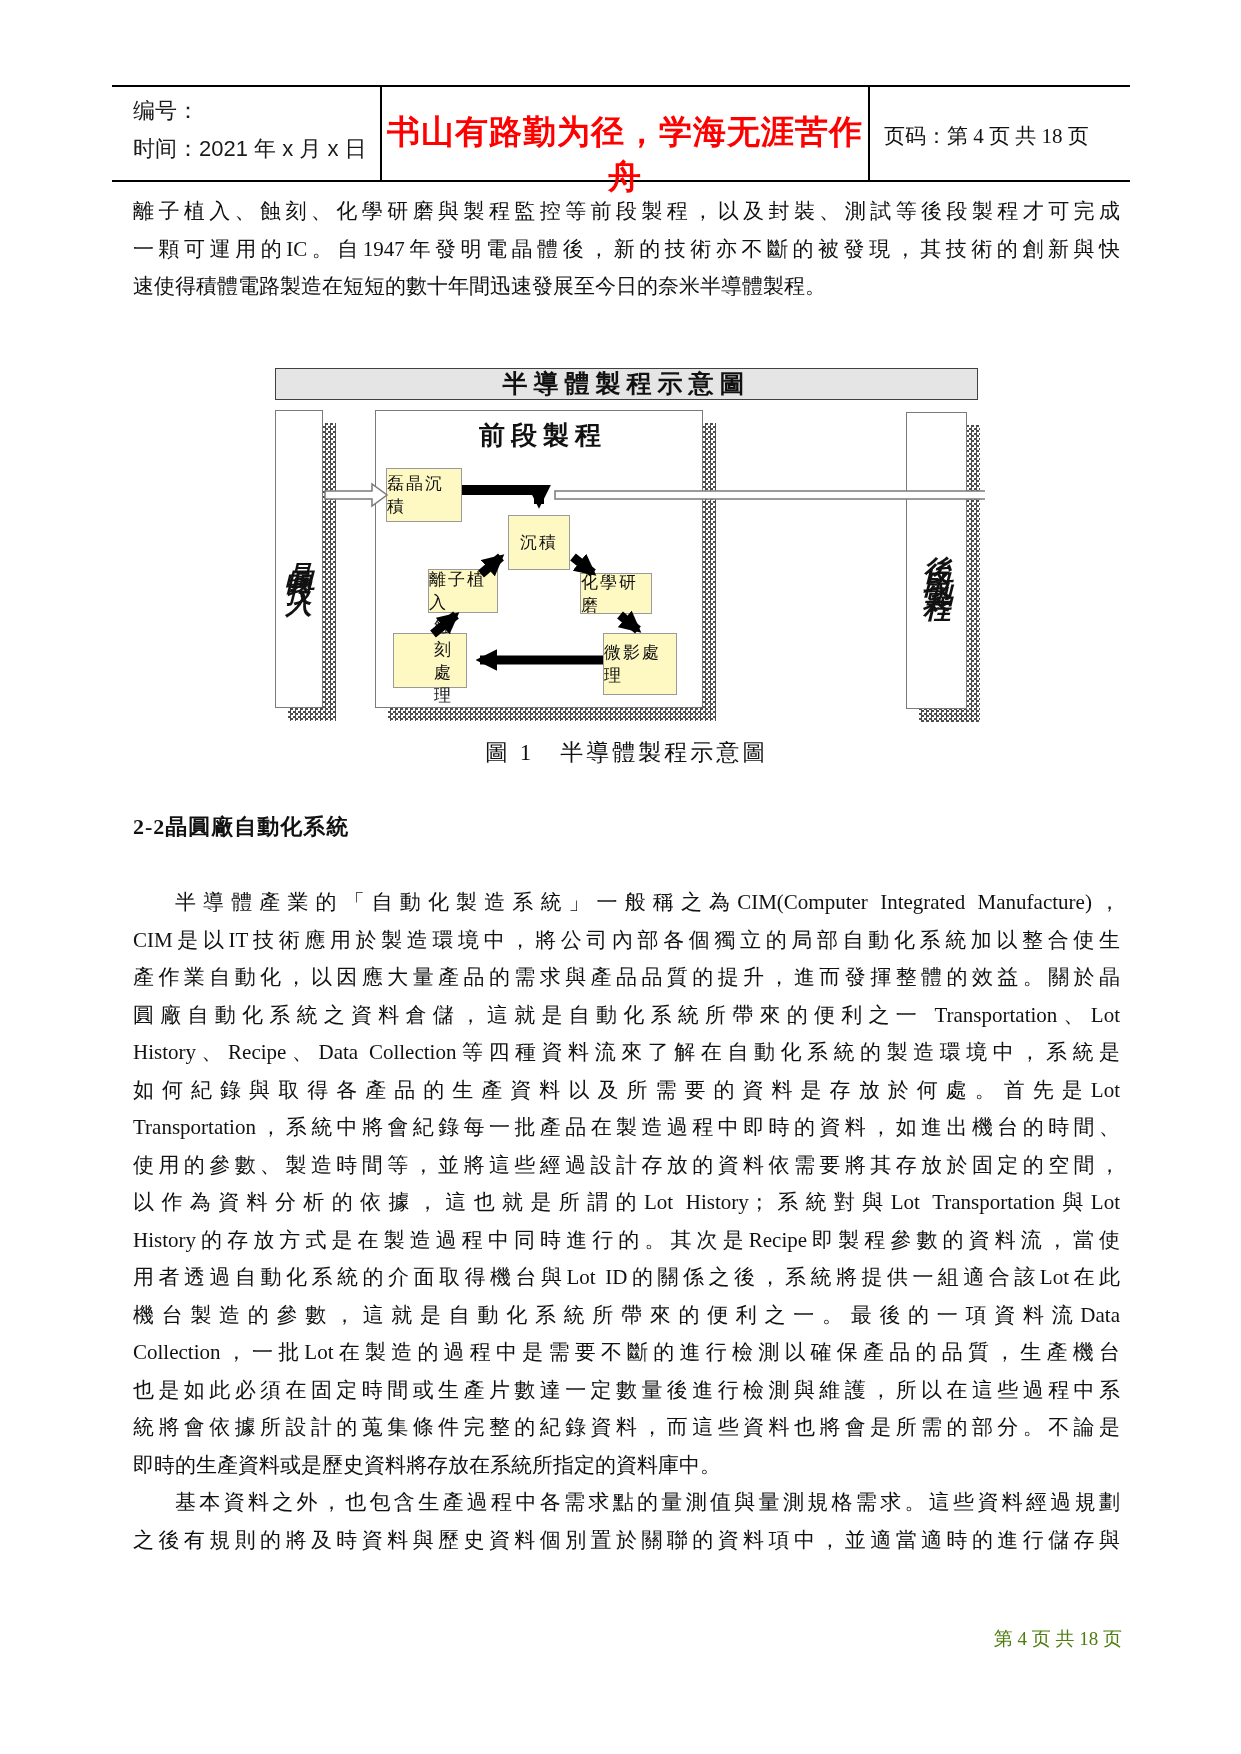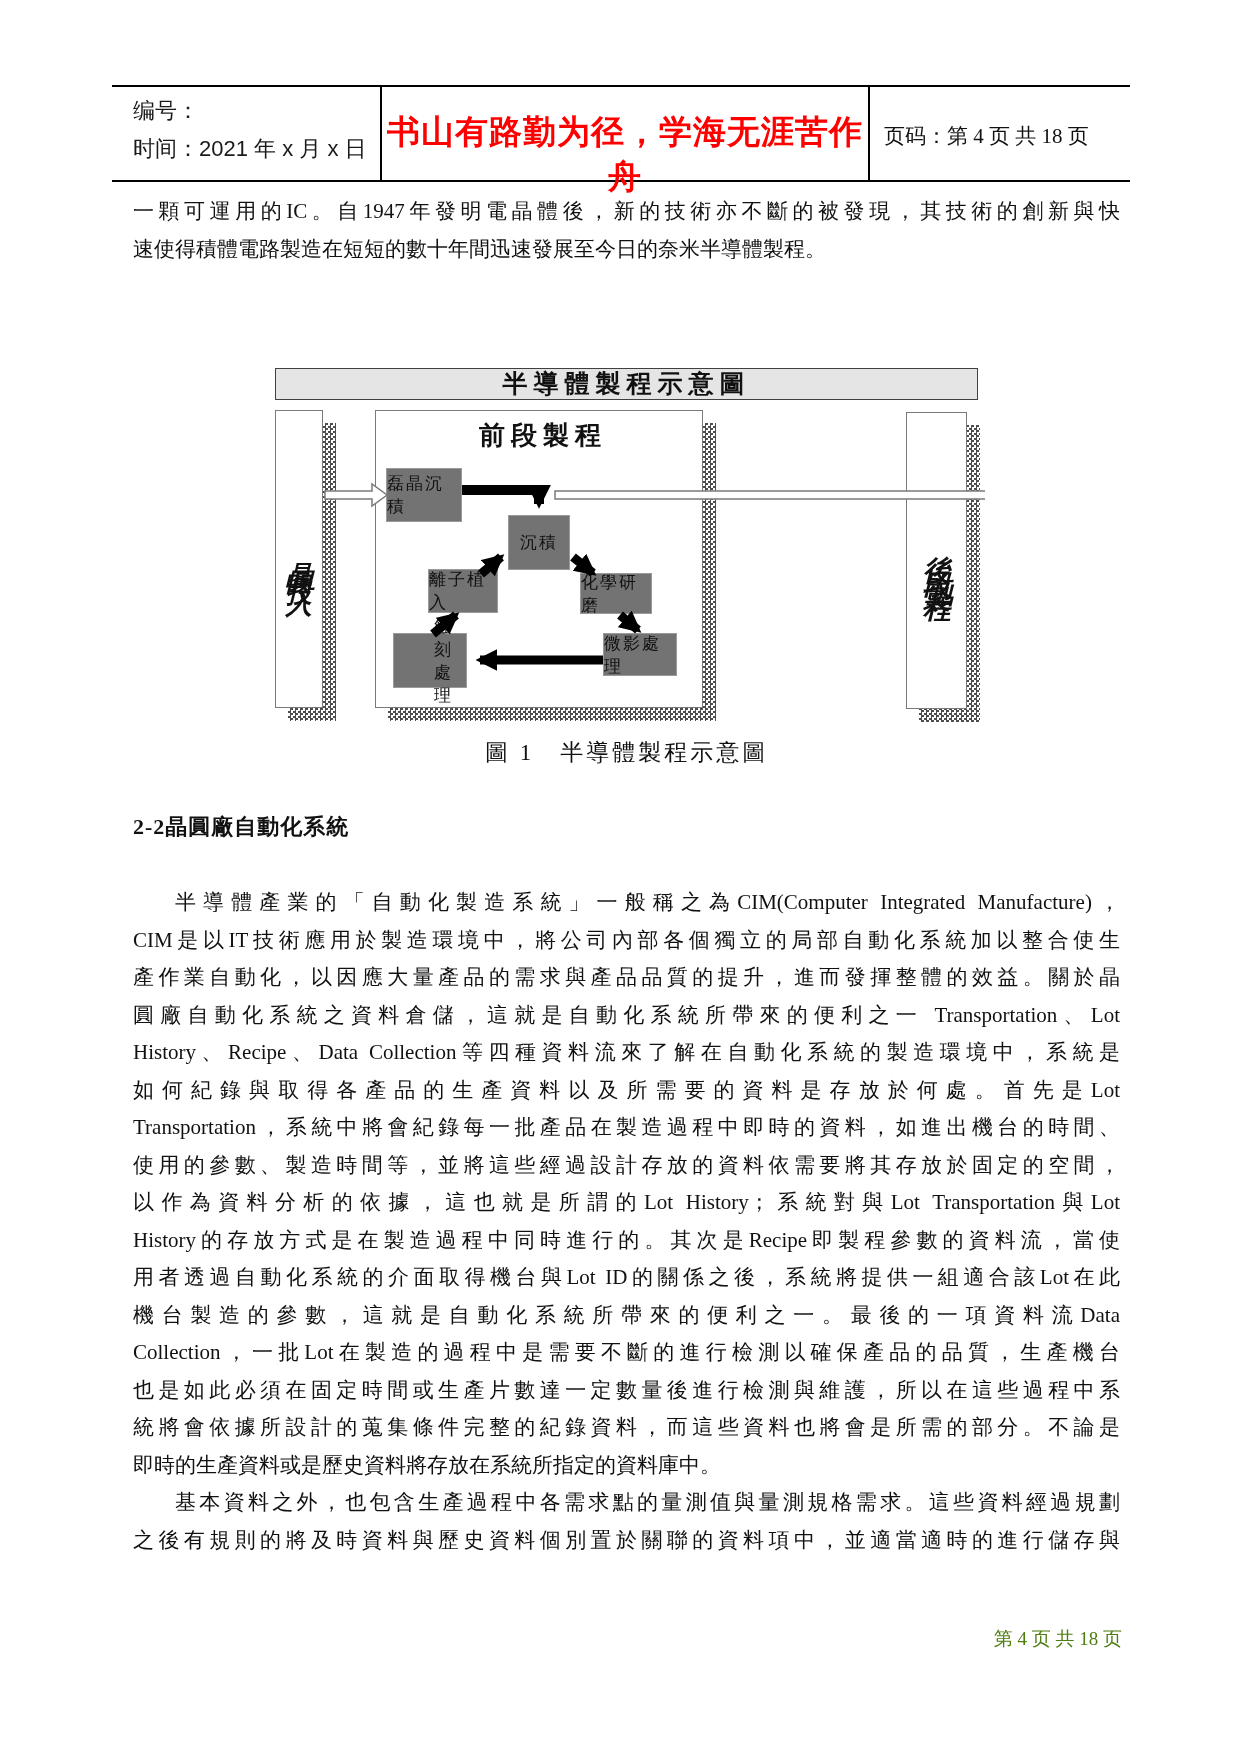--- a/index.html
+++ b/index.html
@@ -78,30 +78,30 @@
     font-weight: bold; font-style: italic;
   }
   #box-left .vlabel  { font-size: 26px; letter-spacing: 9px; }
   #box-right .vlabel { font-size: 28px; letter-spacing: 14px; }
   .front-label {
     position: absolute; left: 100px; top: 50px; width: 328px;
     text-align: center; font-size: 26px; font-weight: bold;
     letter-spacing: 6px; z-index: 3; padding-left: 8px;
   }
   .node {
-    position: absolute; background: #737373; border: 1px solid #9a9a9a;
+    position: absolute; background: #fef9c3; border: 1px solid #9a9a9a;
     display: flex; align-items: center; justify-content: center;
     font-size: 17px; letter-spacing: 2px; z-index: 4;
   }
   #n-epi   { left: 111px; top: 100px; width: 76px; height: 54px; }
   #n-dep   { left: 233px; top: 147px; width: 62px; height: 55px; }
   #n-ion   { left: 153px; top: 201px; width: 70px; height: 44px; }
   #n-cmp   { left: 305px; top: 205px; width: 72px; height: 41px; }
   #n-etch  { left: 118px; top: 265px; width: 74px; height: 55px; padding-left: 40px; }
-  #n-litho { left: 328px; top: 265px; width: 74px; height: 43px; }
+  #n-litho { left: 328px; top: 265px; width: 74px; height: 62px; }
   .fig-arrows { position: absolute; left: 0; top: 0; z-index: 5; pointer-events: none; }
 
   .fig-caption {
     position: absolute; left: 275px; top: 737px; width: 703px;
     text-align: center; font-size: 23px; letter-spacing: 3px;
   }
 
   .footer {
     position: absolute; left: 133px; top: 1626px; width: 989px;
     text-align: right; font-size: 19px; color: #4d7c0f;
@@ -116,20 +116,21 @@
   <div class="hdr-sep hdr-sep1"></div>
   <div class="hdr-sep hdr-sep2"></div>
   <div class="hdr-left">
     <div>编号：</div>
     <div>时间：2021 年 x 月 x 日</div>
   </div>
   <div class="hdr-motto" style="color: rgb(255, 0, 0);">书山有路勤为径，学海无涯苦作舟</div>
   <div class="hdr-page">页码：第 4 页 共 18 页</div>
 
   <div class="para endleft" id="p1">
+      <div class="tline">離子植入、蝕刻、化學研磨與製程監控等前段製程，以及封裝、測試等後段製程才可完成</div>
       <div class="tline">一顆可運用的IC。自1947年發明電晶體後，新的技術亦不斷的被發現，其技術的創新與快</div>
       <div class="tline">速使得積體電路製造在短短的數十年間迅速發展至今日的奈米半導體製程。</div>
     </div>
 
   <div class="figure">
     <div class="fig-titlebar">半導體製程示意圖</div>
 
     <div class="shadow" id="sh-left"></div>
     <div class="shadow" id="sh-front"></div>
     <div class="shadow" id="sh-right"></div>

